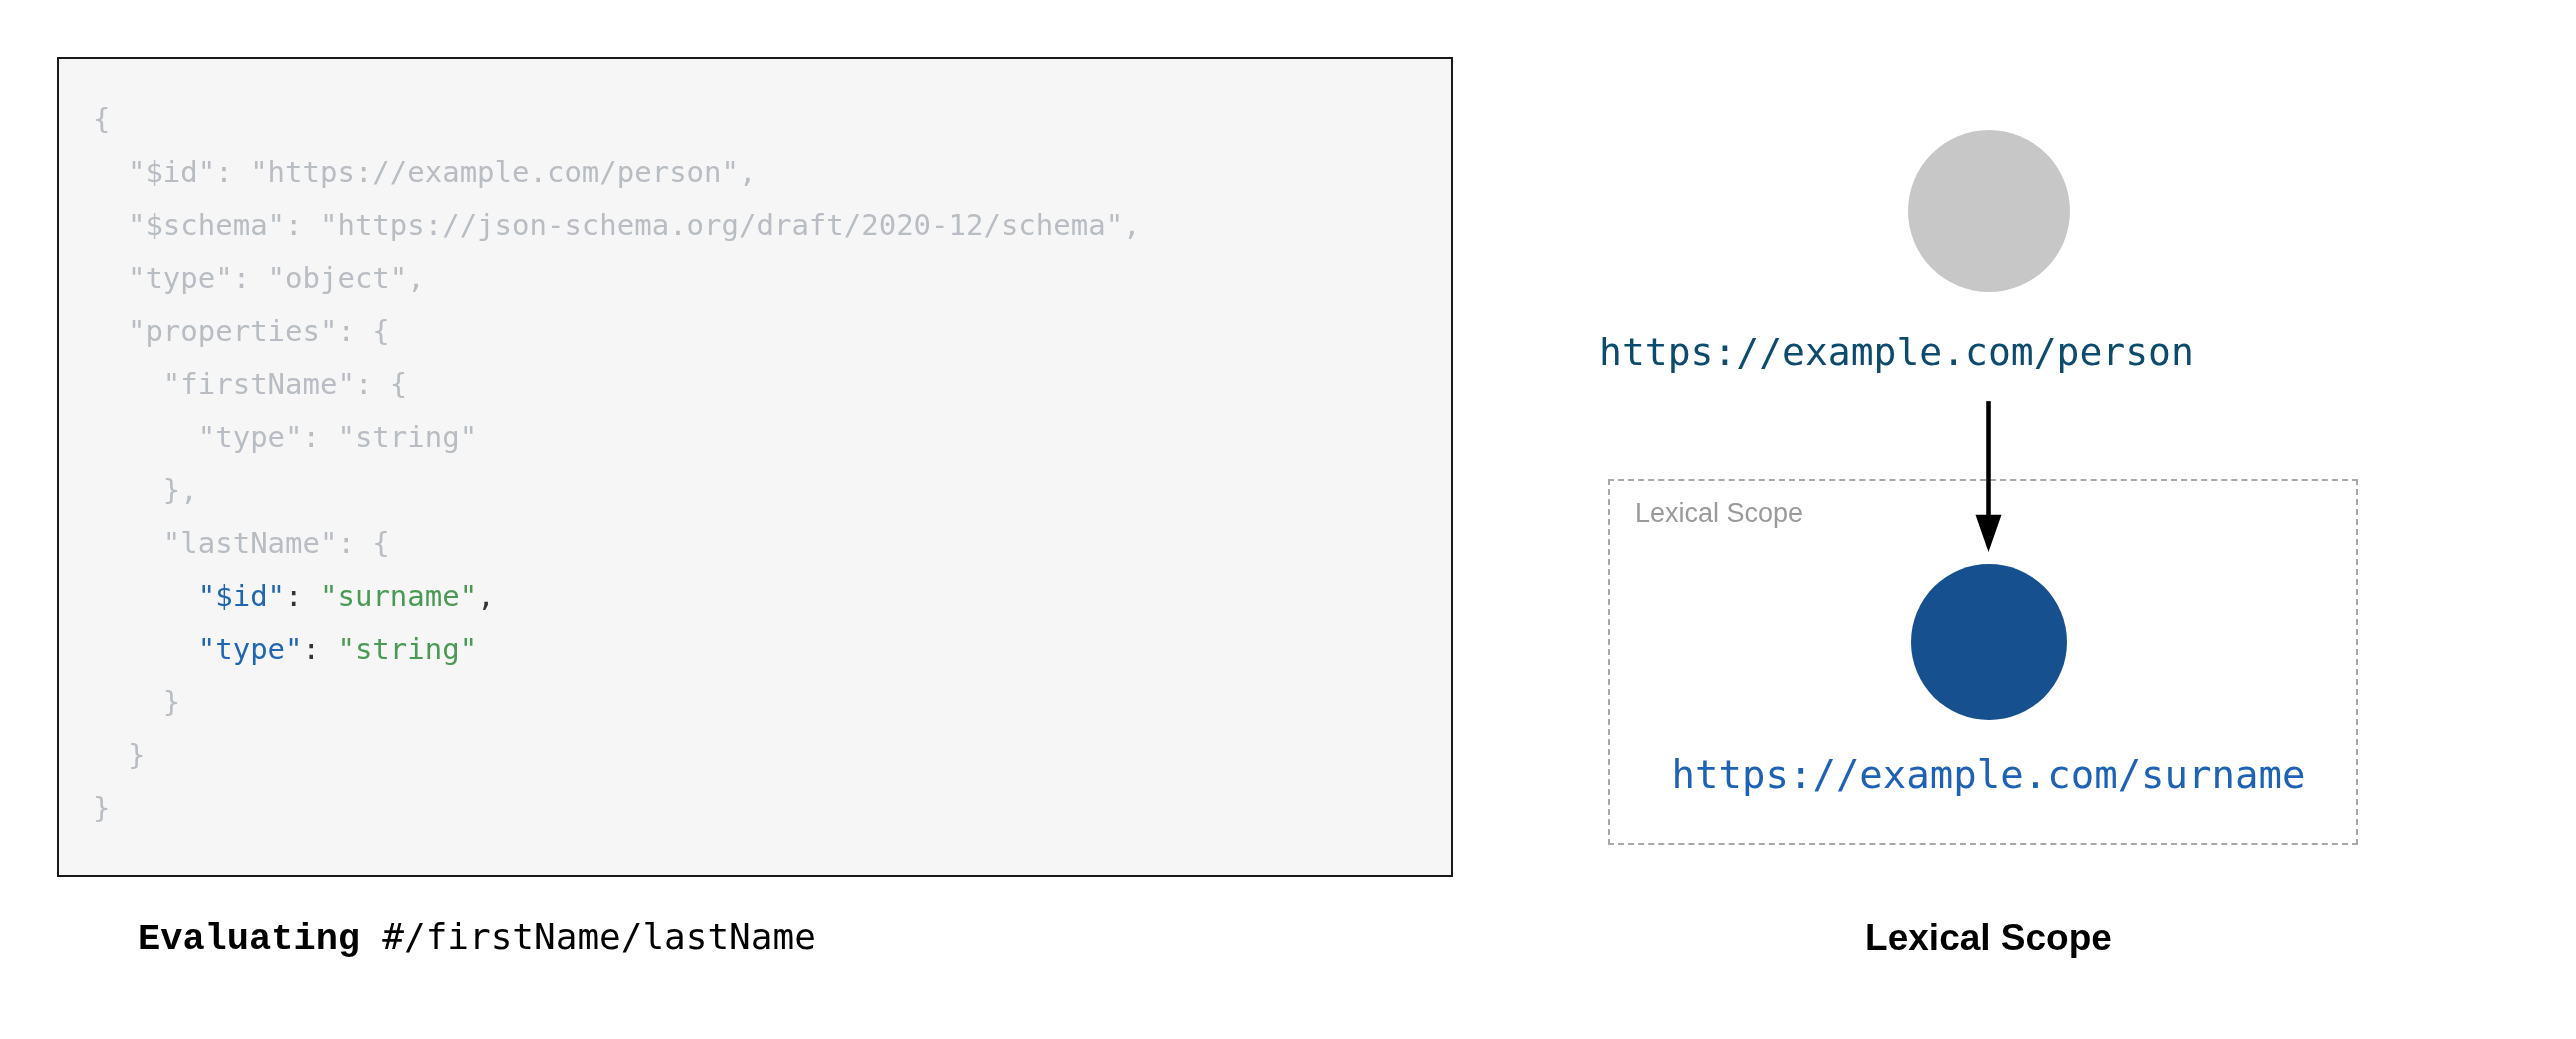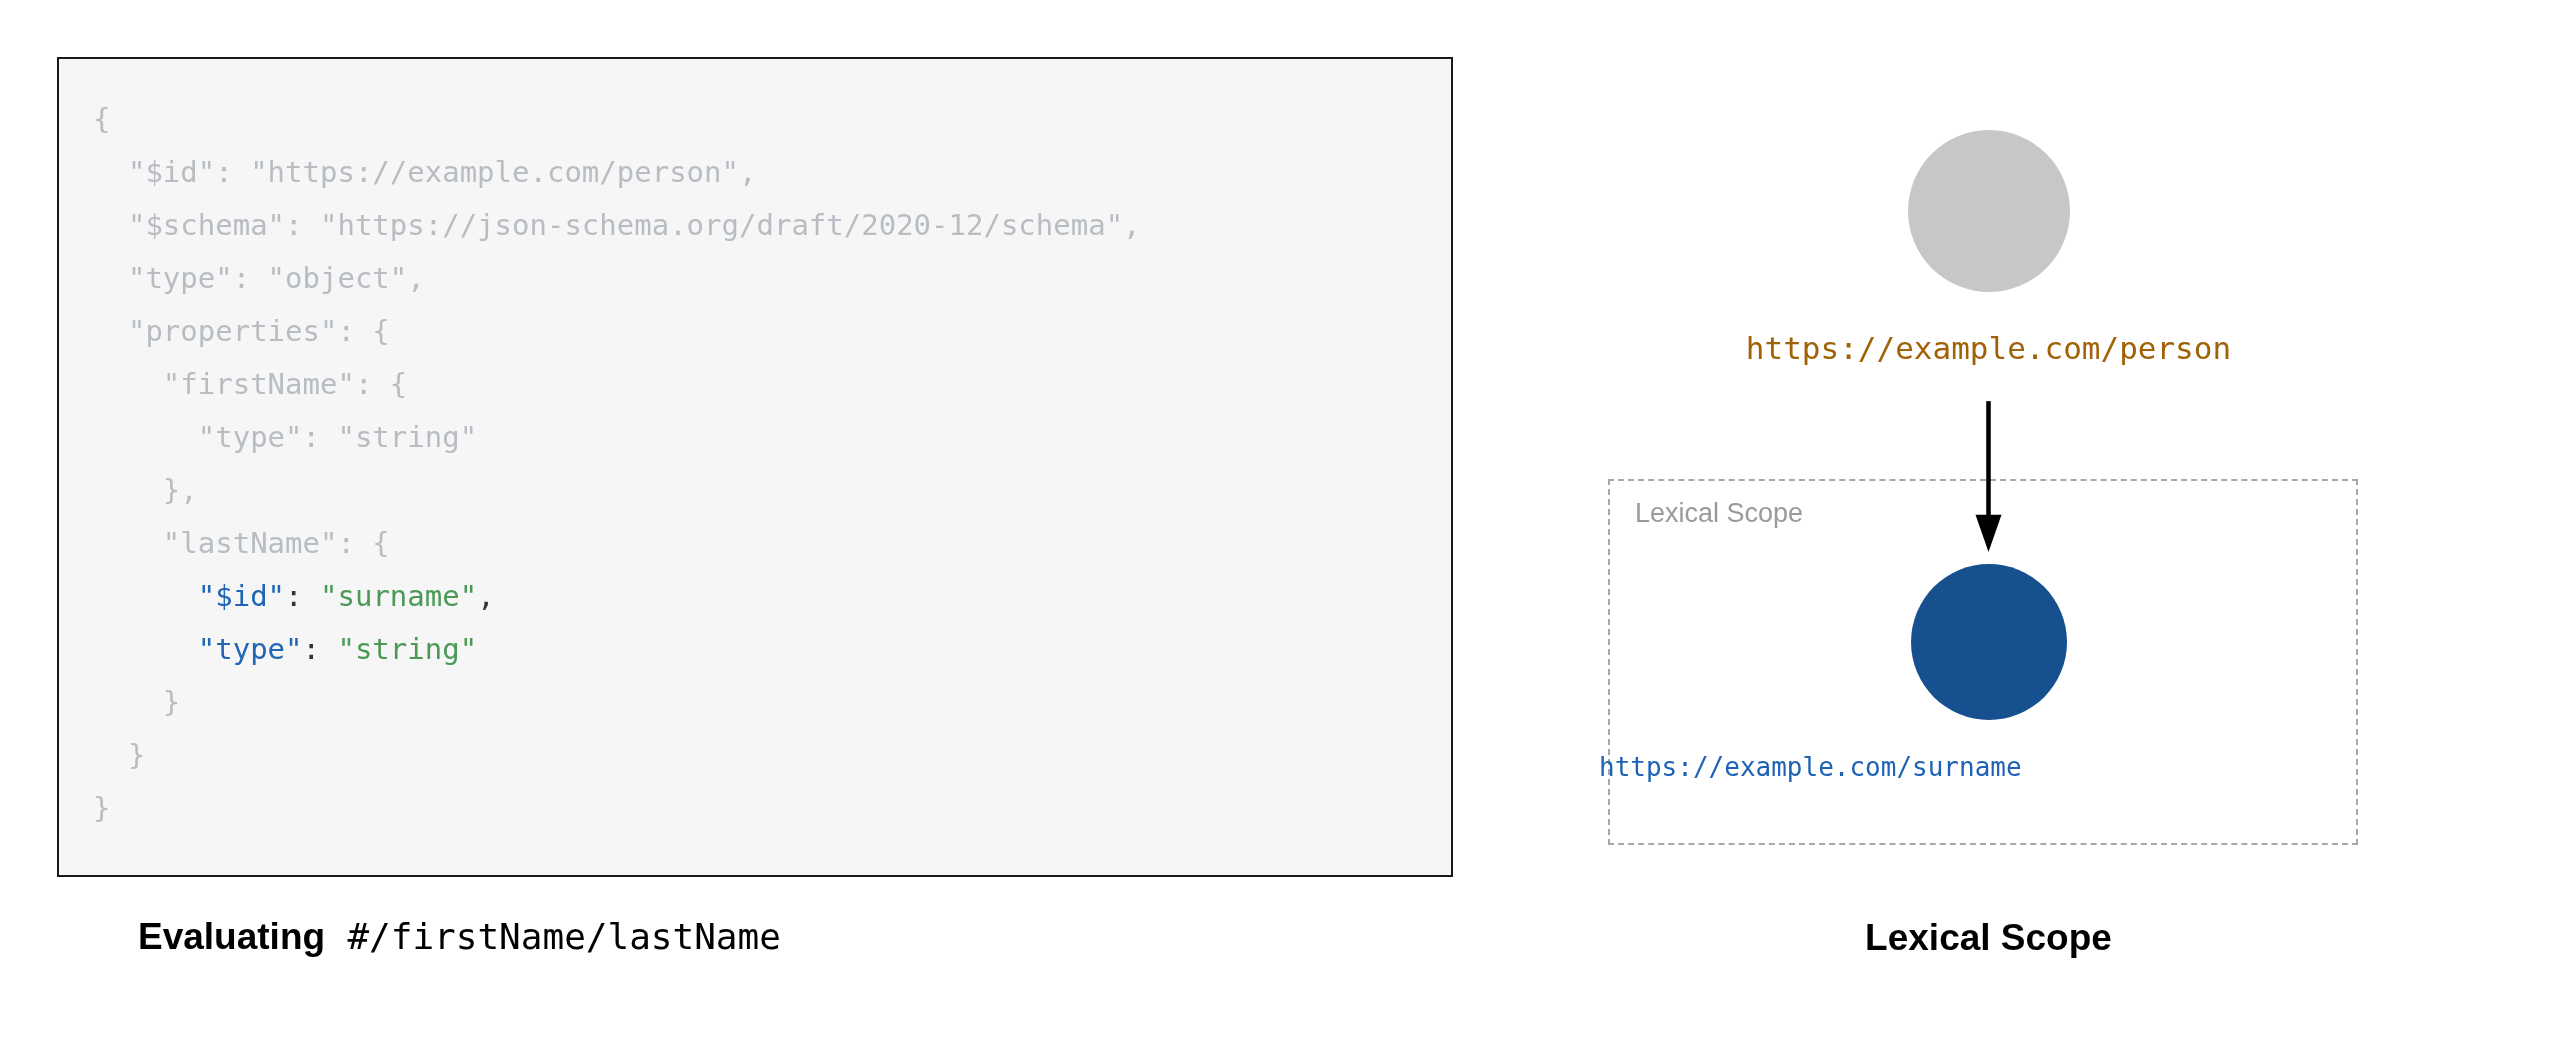--- a/index.html
+++ b/index.html
@@ -43,21 +43,21 @@
 
   .caption-left {
     position: absolute;
     left: 138px;
     top: 915px;
     font-size: 37px;
     color: #000000;
     white-space: nowrap;
   }
   .caption-left .bold-sans {
-    font-family: Liberation Sans, sans-serif;
+    font-family: Liberation Mono, monospace;
     font-weight: 700;
   }
   .caption-left .mono {
     font-family: "DejaVu Sans Mono", monospace;
     font-weight: 400;
     font-size: 36px;
   }
 
   
   .node {
@@ -69,23 +69,23 @@
     top: 130px;
     width: 162px;
     height: 162px;
     background: #c7c7c7;
   }
   .person-label {
     position: absolute;
     left: 1599px;
     top: 330px;
     width: 779px;
-    text-align: center;
-    font-size: 31px;
-    color: #a16207;
+    text-align: left;
+    font-size: 38px;
+    color: #0c4a6e;
     white-space: nowrap;
   }
   .arrow-svg {
     position: absolute;
     left: 1969px;
     top: 401px;
     z-index: 2;
   }
   .scope-box {
     position: absolute;
@@ -111,21 +111,22 @@
     width: 156px;
     height: 156px;
     background: #17508f;
     z-index: 3;
   }
   .surname-label {
     position: absolute;
     left: 1599px;
     top: 752px;
     width: 779px;
-    font-size: 26px;
+    text-align: center;
+    font-size: 39px;
     color: #1d62b5;
     white-space: nowrap;
     z-index: 3;
   }
   .caption-right {
     position: absolute;
     left: 1599px;
     top: 917px;
     width: 779px;
     text-align: center;

